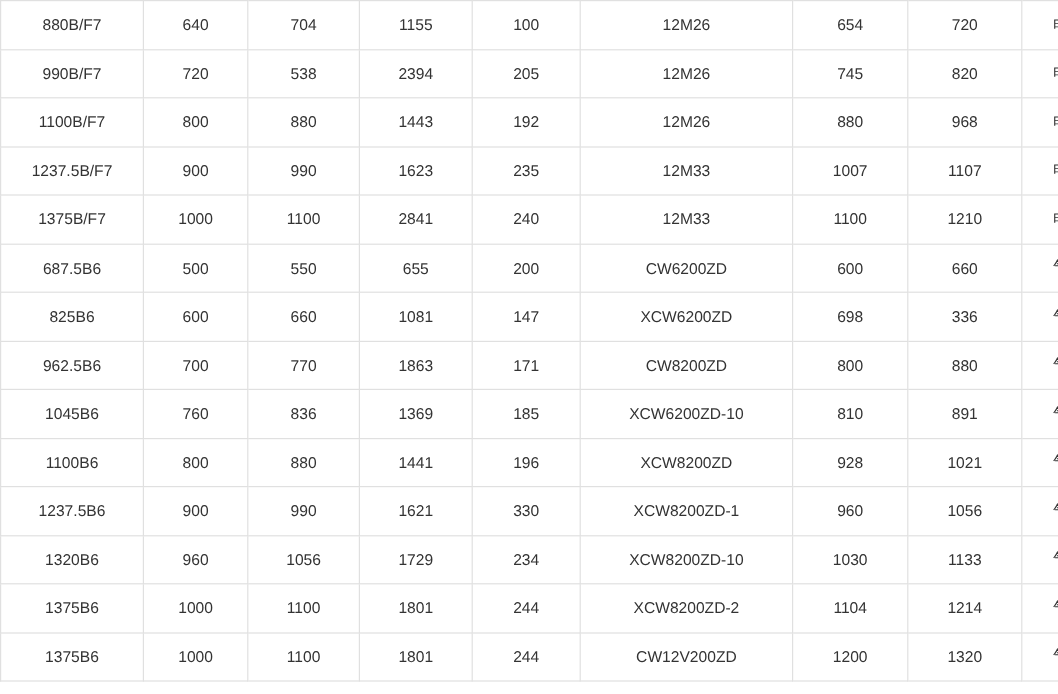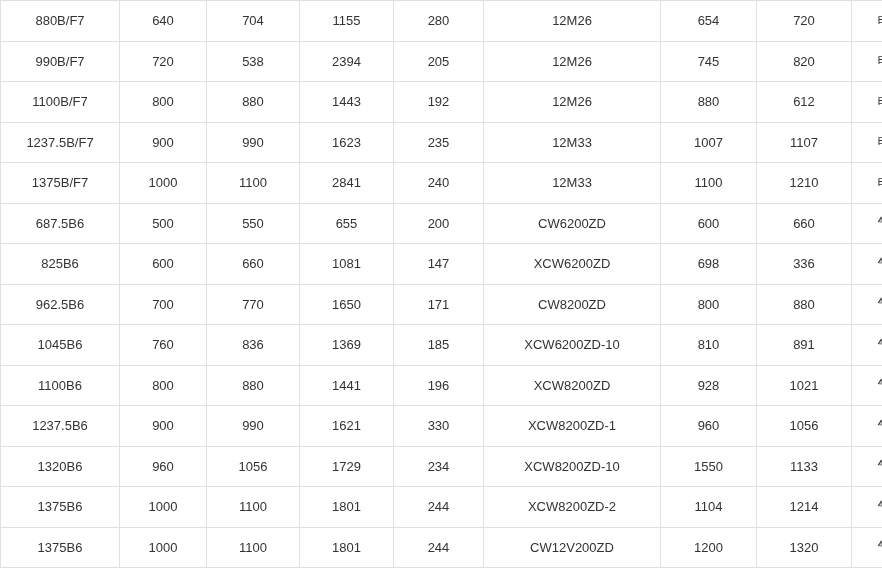--- a/index.html
+++ b/index.html
@@ -55,21 +55,21 @@
       <col class="c6">
       <col class="c7">
       <col class="c8">
   </colgroup>
   <tbody>
     <tr>
       <td>880B/F7</td>
       <td>640</td>
       <td>704</td>
       <td>1155</td>
-      <td>280</td>
+      <td>100</td>
       <td>12M26</td>
       <td>654</td>
       <td>720</td>
       <td>电启动</td>
     </tr>
     <tr>
       <td>990B/F7</td>
       <td>720</td>
       <td>538</td>
       <td>2394</td>
@@ -80,21 +80,21 @@
       <td>电启动</td>
     </tr>
     <tr>
       <td>1100B/F7</td>
       <td>800</td>
       <td>880</td>
       <td>1443</td>
       <td>192</td>
       <td>12M26</td>
       <td>880</td>
-      <td>612</td>
+      <td>968</td>
       <td>电启动</td>
     </tr>
     <tr>
       <td>1237.5B/F7</td>
       <td>900</td>
       <td>990</td>
       <td>1623</td>
       <td>235</td>
       <td>12M33</td>
       <td>1007</td>
@@ -131,21 +131,21 @@
       <td>147</td>
       <td>XCW6200ZD</td>
       <td>698</td>
       <td>336</td>
       <td>气启动</td>
     </tr>
     <tr>
       <td>962.5B6</td>
       <td>700</td>
       <td>770</td>
-      <td>1650</td>
+      <td>1863</td>
       <td>171</td>
       <td>CW8200ZD</td>
       <td>800</td>
       <td>880</td>
       <td>气启动</td>
     </tr>
     <tr>
       <td>1045B6</td>
       <td>760</td>
       <td>836</td>
@@ -178,21 +178,21 @@
       <td>1056</td>
       <td>气启动</td>
     </tr>
     <tr>
       <td>1320B6</td>
       <td>960</td>
       <td>1056</td>
       <td>1729</td>
       <td>234</td>
       <td>XCW8200ZD-10</td>
-      <td>1550</td>
+      <td>1030</td>
       <td>1133</td>
       <td>气启动</td>
     </tr>
     <tr>
       <td>1375B6</td>
       <td>1000</td>
       <td>1100</td>
       <td>1801</td>
       <td>244</td>
       <td>XCW8200ZD-2</td>

